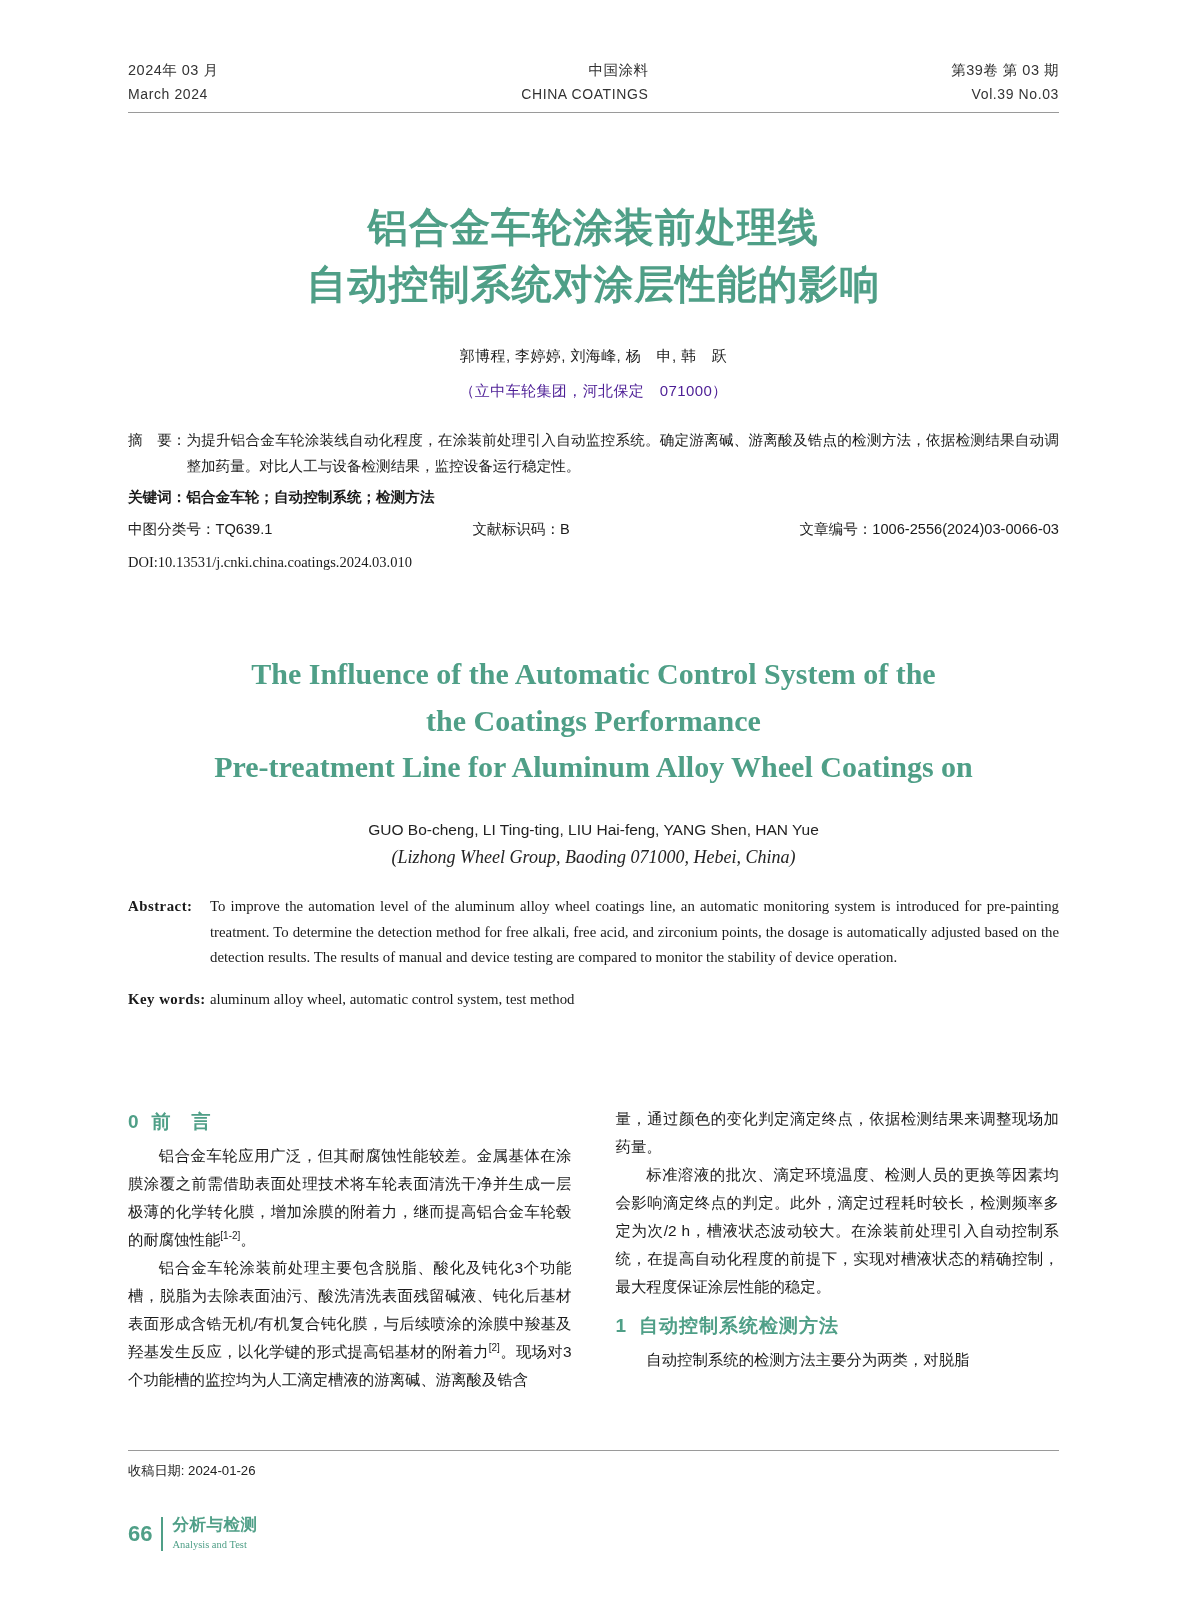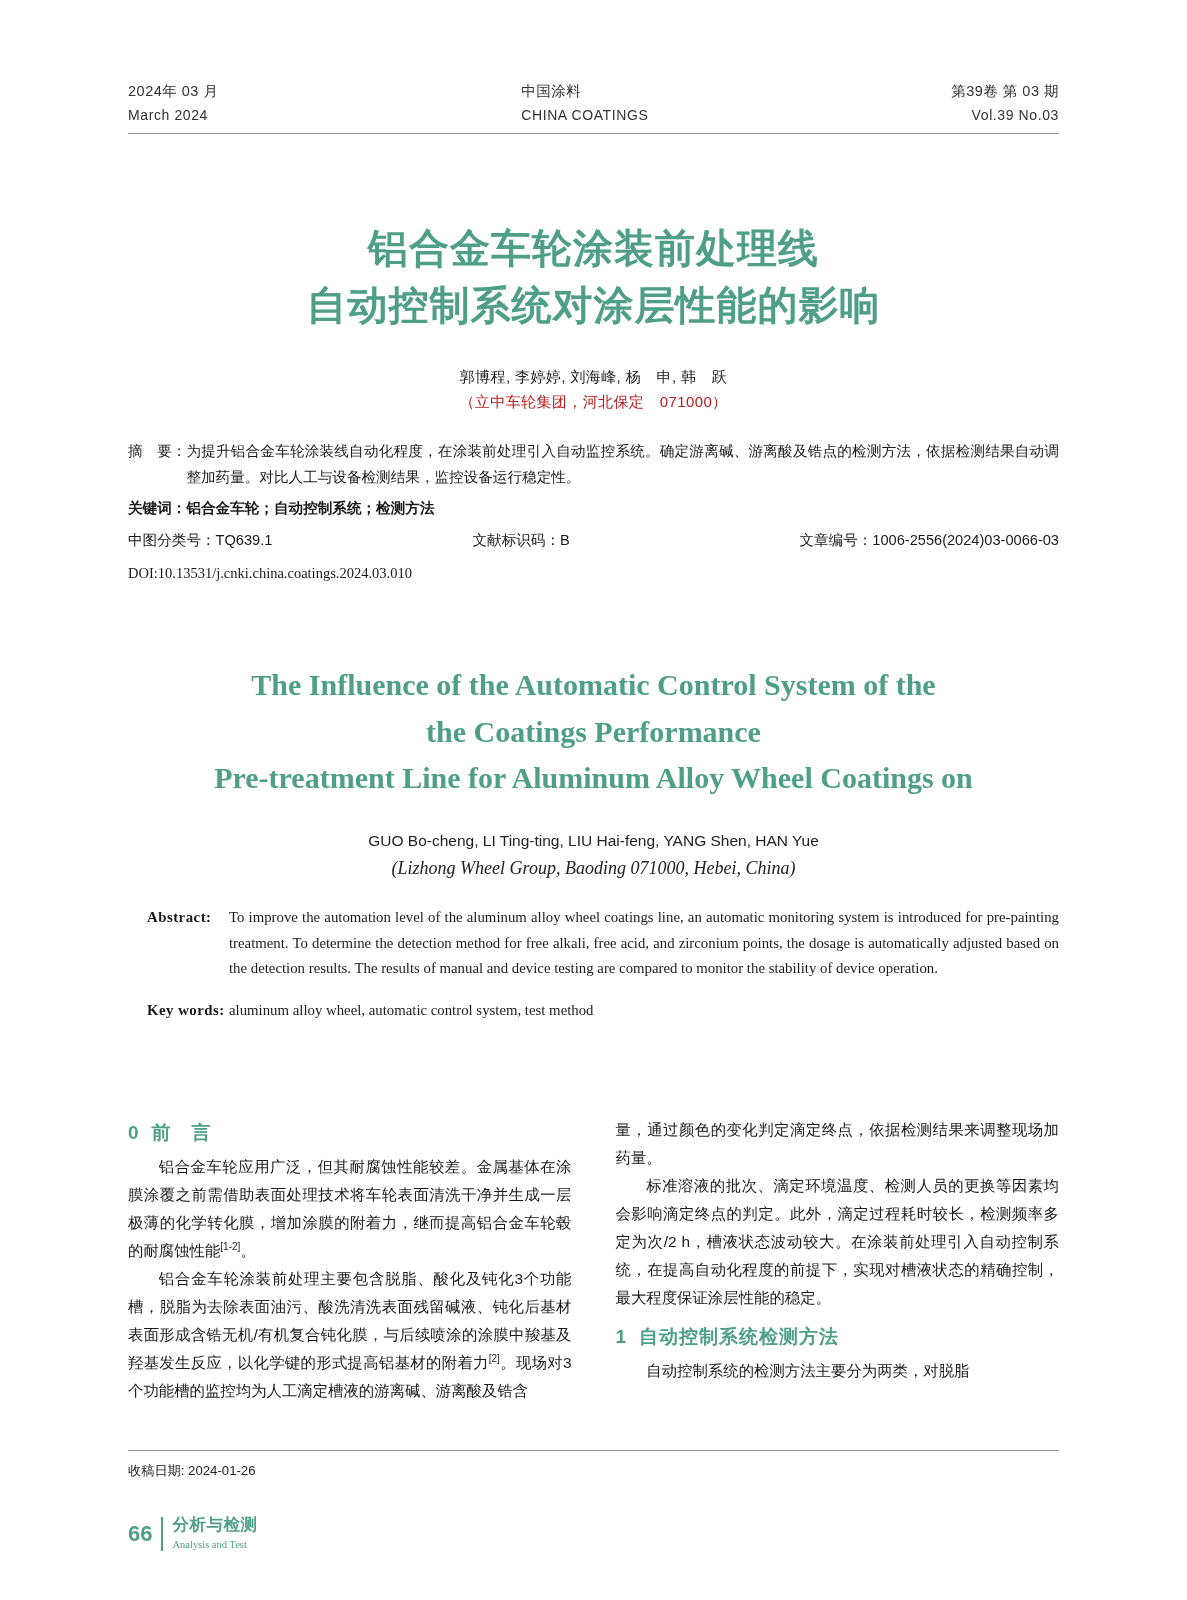--- a/index.html
+++ b/index.html
@@ -21,30 +21,30 @@
     height: 1600px;
     box-sizing: border-box;
     padding: 0 128px;
   }
 
   
   .runhead {
     display: flex;
     justify-content: space-between;
     align-items: flex-start;
-    padding-top: 80px;
+    padding-top: 59px;
     font-size: 14.5px;
     color: #333;
     line-height: 1.65;
   }
   .runhead .col {
     display: flex;
     flex-direction: column;
   }
-  .runhead .col.center { align-items: flex-start; }
+  .runhead .col.center { align-items: flex-end; }
   .runhead .col.right { align-items: flex-end; }
   .runhead .cn { font-size: 14.5px; letter-spacing: 0.5px; }
   .runhead .en { font-size: 14px; letter-spacing: 0.6px; }
   .runhead-rule {
     border-bottom: 1px solid #9a9a9a;
     margin-top: 6px;
   }
 
   
   .title-cn {
@@ -57,24 +57,24 @@
     letter-spacing: 1px;
   }
   .authors-cn {
     margin-top: 34px;
     text-align: center;
     font-size: 15px;
     color: #222;
     letter-spacing: 0.4px;
   }
   .affil-cn {
-    margin-top: 6px;
+    margin-top: 16px;
     text-align: center;
     font-size: 15px;
-    color: #b91c1c;
+    color: #4c1d95;
     letter-spacing: 0.4px;
   }
 
   
   .abs-cn {
     margin-top: 26px;
     font-size: 14.6px;
     line-height: 1.82;
     color: #1a1a1a;
   }
@@ -131,21 +131,21 @@
     color: #222;
   }
 
   
   .abs-en {
     margin-top: 26px;
     font-family: "Liberation Serif", serif;
     font-size: 14.8px;
     line-height: 1.75;
   }
-  .abs-en .row { display: flex; align-items: flex-start; margin-left: 19px; }
+  .abs-en .row { display: flex; align-items: flex-start; }
   .abs-en .lbl {
     flex: 0 0 82px;
     font-weight: bold;
     letter-spacing: 0.5px;
   }
   .abs-en .val { flex: 1 1 auto; text-align: justify; }
   .abs-en .kwrow { margin-top: 16px; }
 
   
   .body-cols {

